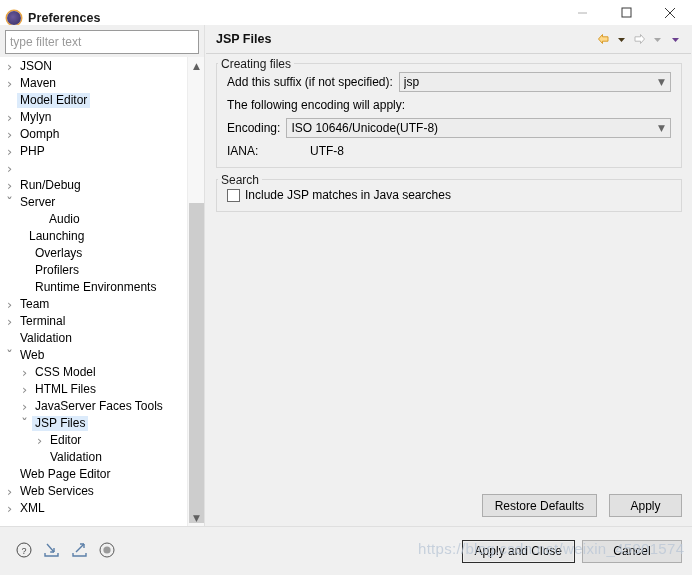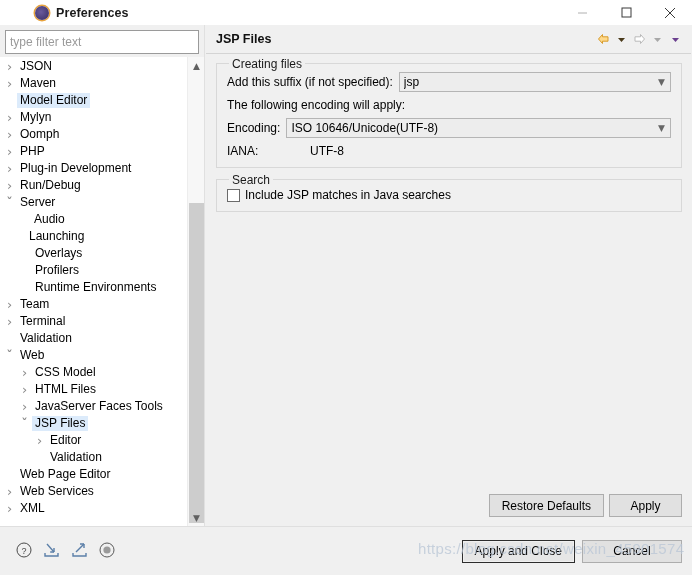--- a/index.html
+++ b/index.html
@@ -15,24 +15,23 @@
     background: #f0f0f0;
     overflow: hidden;
     position: relative;
   }
 
   
   .titlebar {
     height: 25px;
     background: #ffffff;
     display: flex;
-    align-items: center;
+    align-items: flex-end;
     position: relative;
     border-bottom: 1px solid #e8e8e8;
-    padding-left: 28px;
   }
   .win-icon {
     width: 14px;
     height: 14px;
     margin-left: 7px;
     margin-right: 7px;
     border-radius: 50%;
     background:
       radial-gradient(circle at 42% 42%, #6a5a9c 0%, #4b3f7a 58%, #3a2f63 100%);
     box-shadow: 0 0 0 1.5px #e8a33d;
@@ -211,21 +210,21 @@
     border: 1px solid #d8d8d8;
     border-radius: 0;
     position: relative;
     margin-bottom: 11px;
     padding: 7px 10px 9px 10px;
     background: #f0f0f0;
   }
   .group-title {
     position: absolute;
     top: -7px;
-    left: 12px;
+    left: 1px;
     background: #f0f0f0;
     padding: 0 3px;
     font-size: 12px;
     color: #1a1a1a;
   }
   .group > .group-inner { padding-top: 1px; }
 
   .row {
     display: flex;
     align-items: center;
@@ -290,21 +289,21 @@
     flex: none;
     box-sizing: border-box;
   }
 
   
   .page-actions {
     position: absolute;
     right: 10px;
     bottom: 9px;
     display: flex;
-    gap: 5px;
+    gap: 12px;
   }
   .btn {
     height: 23px;
     min-width: 73px;
     padding: 0 12px;
     border: 1px solid #adadad;
     background: #e1e1e1;
     font-family: "Liberation Sans", sans-serif;
     font-size: 12px;
     color: #000;
@@ -413,31 +412,30 @@
           <div class="tree-row" style="padding-left: 2px;">
             <span class="twisty" style="font-size: 13px;">›</span>
             <span class="tree-label">Oomph</span>
           </div>
           <div class="tree-row" style="padding-left: 2px;">
             <span class="twisty" style="font-size: 13px;">›</span>
             <span class="tree-label">PHP</span>
           </div>
           <div class="tree-row" style="padding-left: 2px;">
             <span class="twisty" style="font-size: 13px;">›</span>
-            <span class="tree-label">Plug-in Development</span>
           </div>
           <div class="tree-row" style="padding-left: 2px;">
             <span class="twisty" style="font-size: 13px;">›</span>
             <span class="tree-label">Run/Debug</span>
           </div>
           <div class="tree-row" style="padding-left: 2px;">
             <span class="twisty" style="font-weight: bold; font-size: 12px;">ˇ</span>
             <span class="tree-label">Server</span>
           </div>
-          <div class="tree-row" style="padding-left: 16px;">
+          <div class="tree-row" style="padding-left: 31px;">
             <span class="twisty none"></span>
             <span class="tree-label">Audio</span>
           </div>
           <div class="tree-row" style="padding-left: 11px;">
             <span class="twisty none"></span>
             <span class="tree-label">Launching</span>
           </div>
           <div class="tree-row" style="padding-left: 17px;">
             <span class="twisty none"></span>
             <span class="tree-label">Overlays</span>

